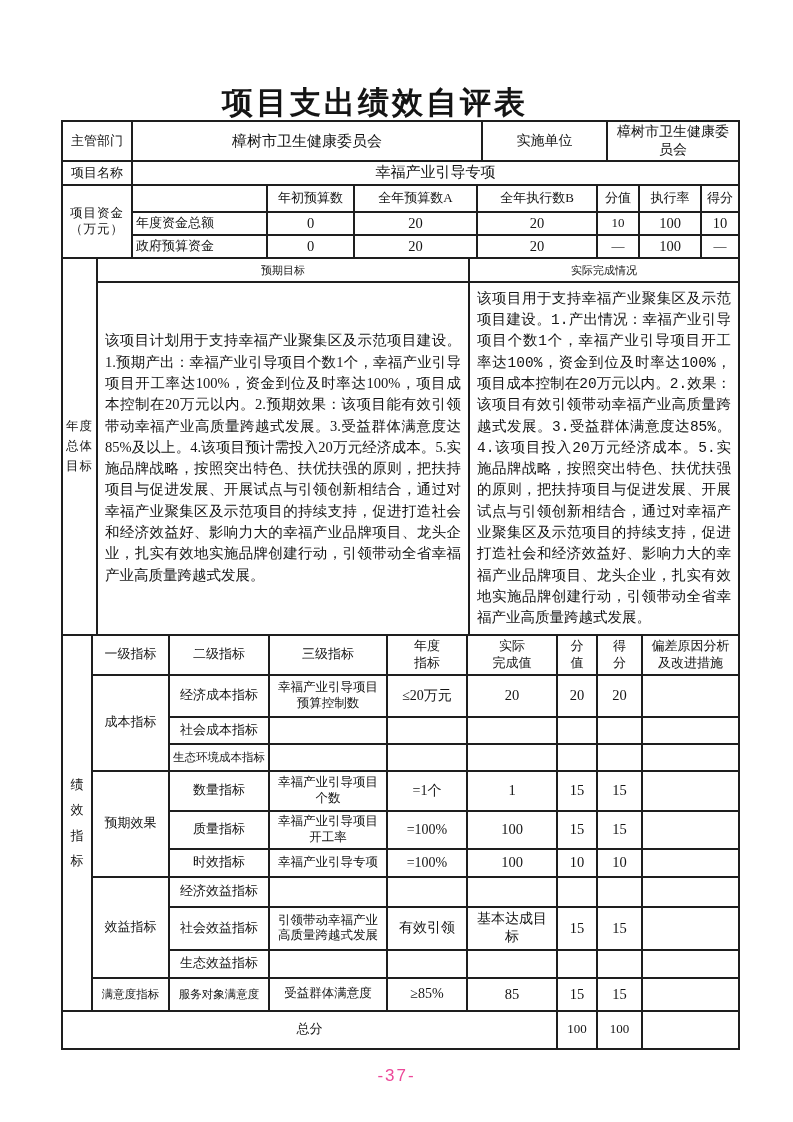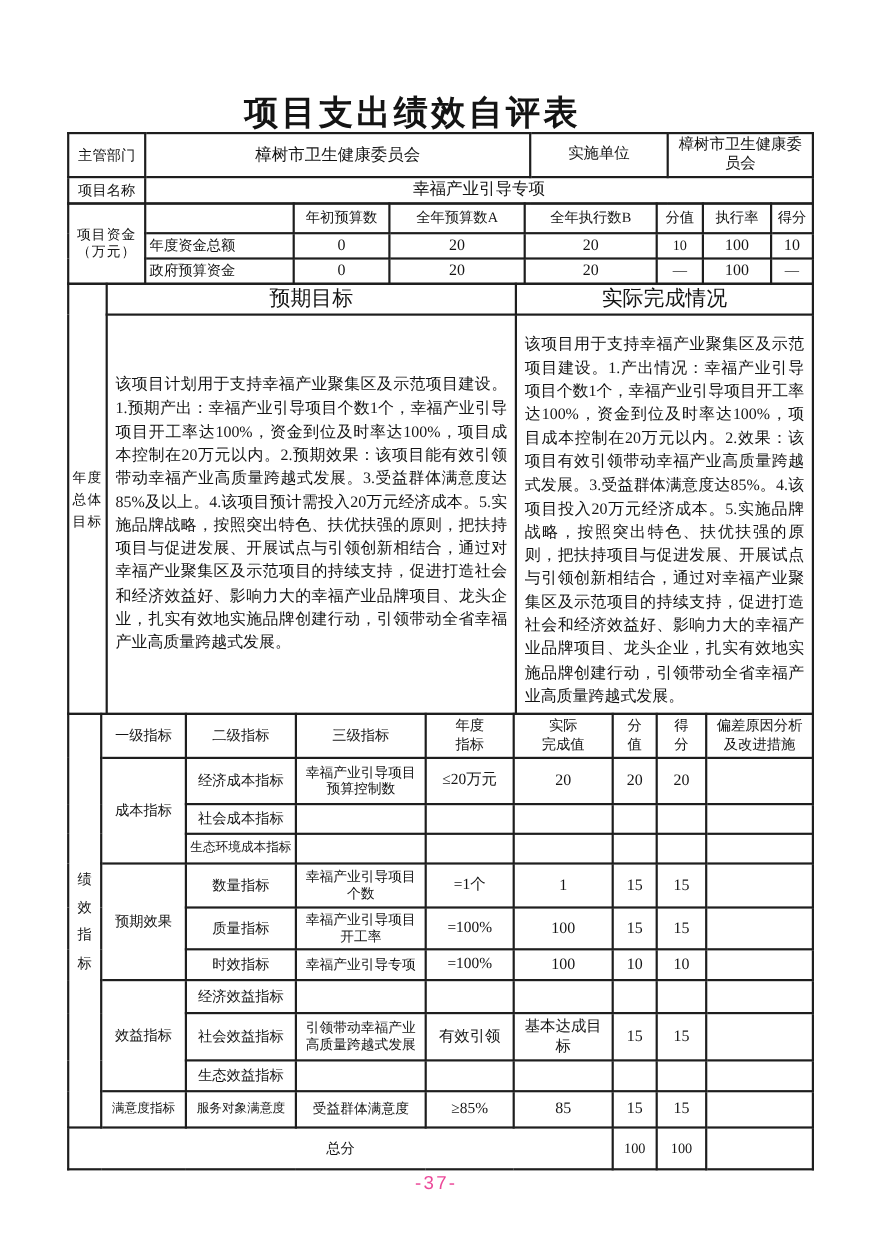--- a/index.html
+++ b/index.html
@@ -23,26 +23,26 @@
     text-align:center; vertical-align:middle;
     font-size:13px; line-height:1.3; overflow:hidden;
   }
   .pre { white-space:pre-line;border-radius:32px; }
   .left { text-align:left; }
   .val { font-size:15px; }
   .val14 { font-size:14px; }
   .small { font-size:11.5px; padding:1px 1px; }
   .side-label { font-size:12.5px; letter-spacing:1px; }
   .vside { font-size:13px; line-height:1.95; }
-  .goal-head { font-size:19px;border-radius:11px; }
+  .goal-head { font-size:11px;border-radius:11px; }
   .goal-text {
     font-size:14.5px; line-height:1.47; text-align:justify;
     padding:4px 7px; vertical-align:middle;
   }
-  .goal-text-right { vertical-align:top; padding-top:16px; }
+  .goal-text-right { vertical-align:top; padding-top:6px;font-family:Liberation Mono, monospace; }
   .lvl3 { text-align:center; font-size:12.5px; line-height:1.25;margin-top:28px; }
   .num { font-size:14.5px; }
   .page-number {
     position:absolute; left:0; right:0; top:1066px; text-align:center;
     font-family:"Liberation Sans","DejaVu Sans",sans-serif;
     font-size:17px; letter-spacing:2px; color:#ec4899;
   }
 </style>
 </head>
 <body>

